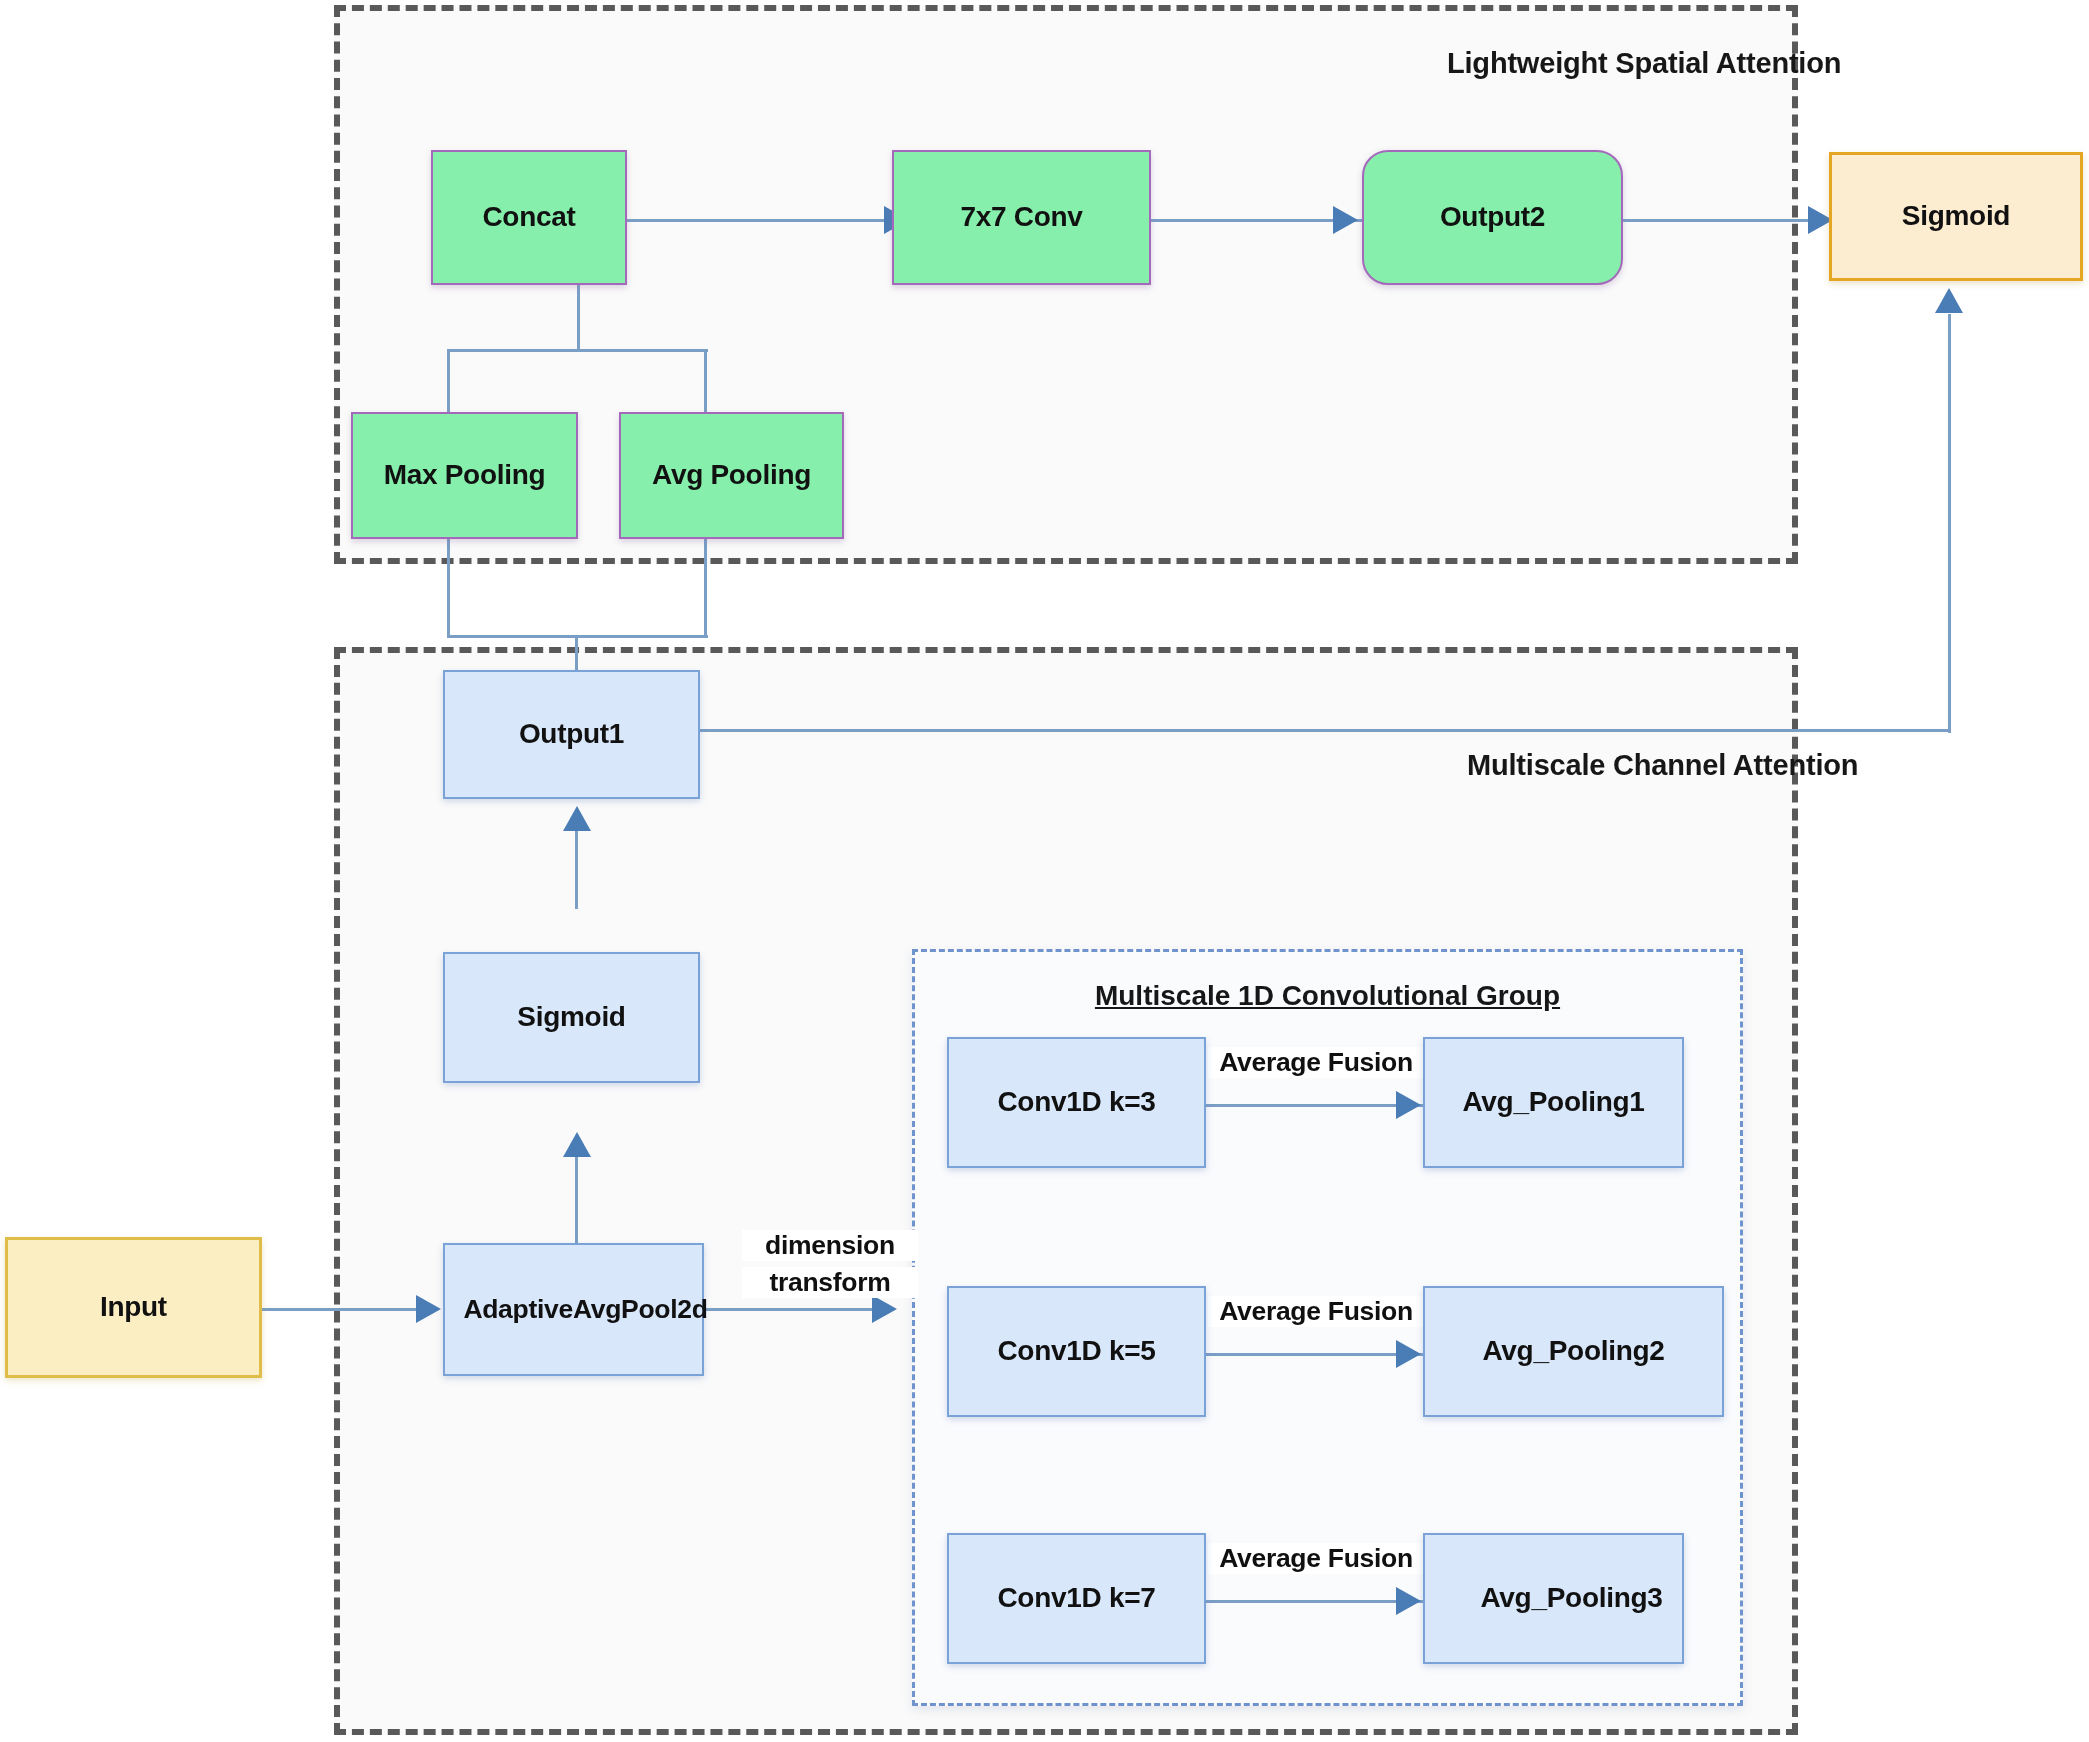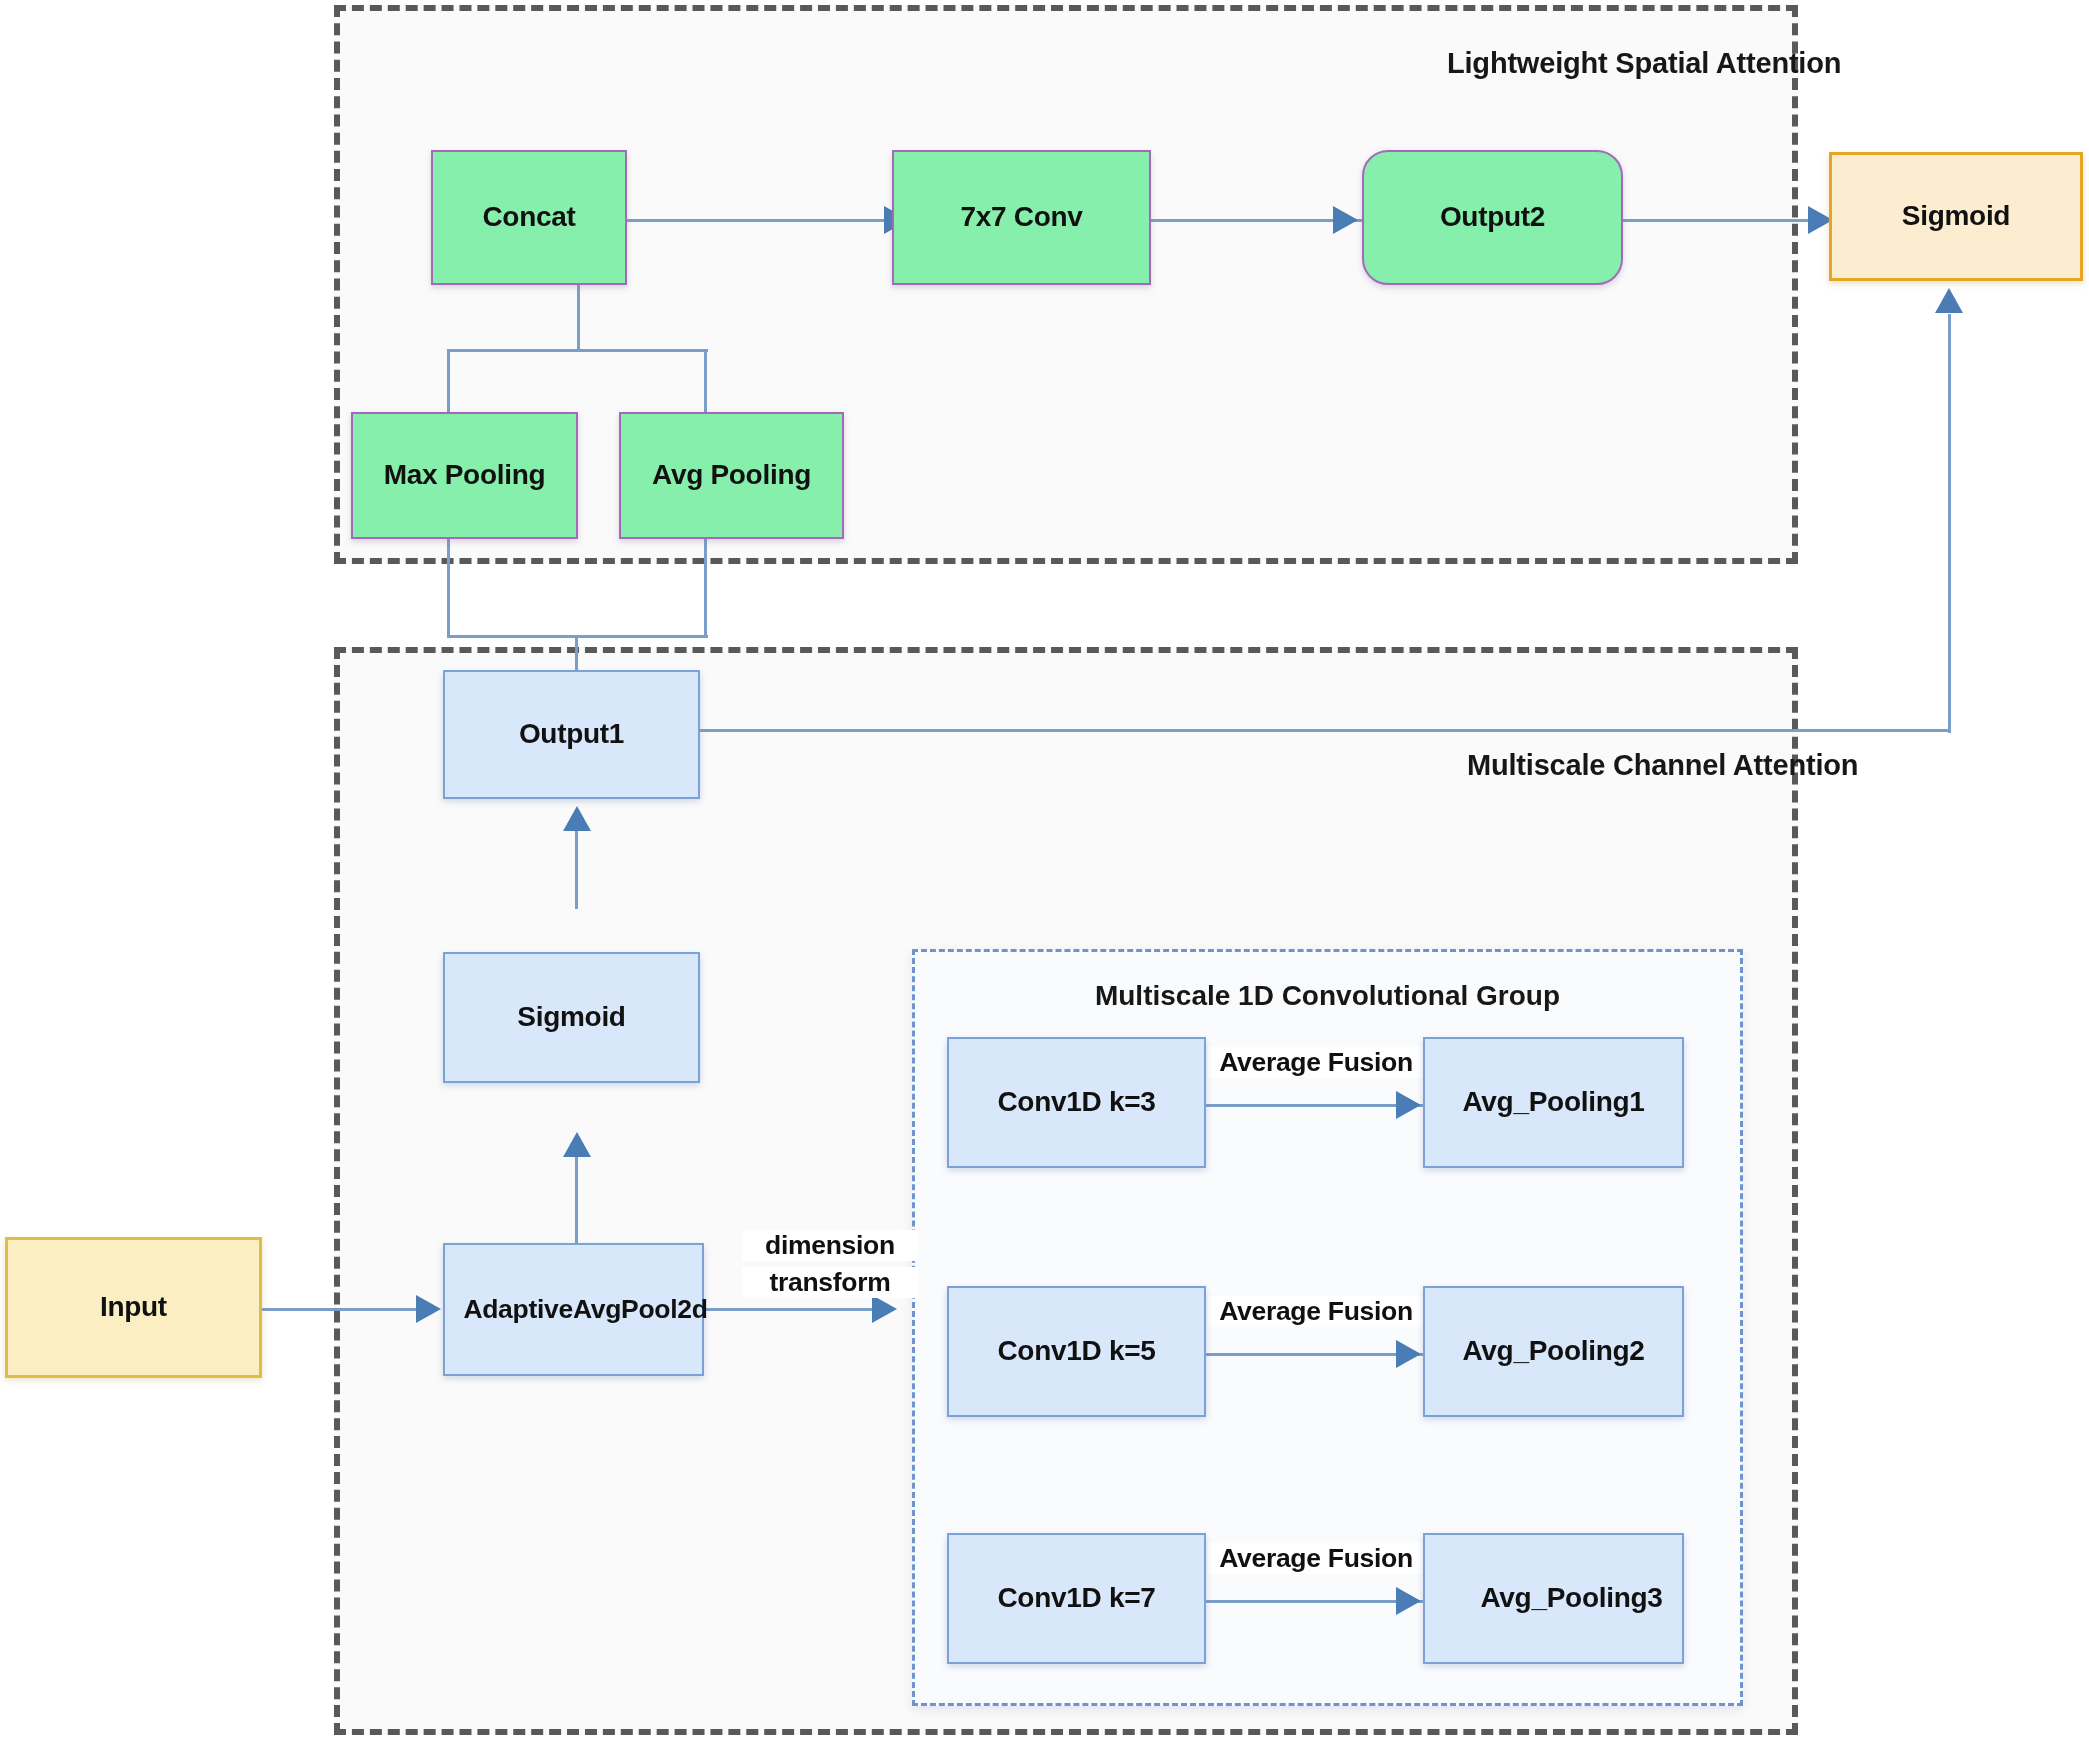--- a/index.html
+++ b/index.html
@@ -38,20 +38,21 @@
     white-space: nowrap;
     letter-spacing: -0.2px;
   }
   .group-label-inner {
     position: absolute;
     font-size: 28px;
     font-weight: bold;
     color: #171717;
     white-space: nowrap;
     text-align: center;
+    text-decoration: underline;
   }
 
   
   .node {
     position: absolute;
     box-sizing: border-box;
     display: flex;
     align-items: center;
     justify-content: center;
     font-size: 28px;
@@ -202,20 +203,20 @@
   <div class="node blue" style="left:443px; top:1243px; width:261px; height:133px; font-size:26.5px;padding-left:24px;">AdaptiveAvgPool2d</div>
 
   <div class="node yellow" style="left:4.9px; top:1237px; width:257px; height:141px;">Input</div>
 
   <div class="node blue" style="left:947px; top:1037px; width:259px; height:131px;">Conv1D k=3</div>
 
   <div class="node blue" style="left:1423px; top:1037px; width:261px; height:131px;">Avg_Pooling1</div>
 
   <div class="node blue" style="left:947px; top:1286px; width:259px; height:131px;text-align:right;">Conv1D k=5</div>
 
-  <div class="node blue" style="left:1423px; top:1286px; width:261px; height:131px;">Avg_Pooling2</div>
+  <div class="node blue" style="left:1423px; top:1286px; width:301px; height:131px;">Avg_Pooling2</div>
 
   <div class="node blue" style="left:947px; top:1533px; width:259px; height:131px;">Conv1D k=7</div>
 
   <div class="node blue" style="left:1423px; top:1533px; width:261px; height:131px;padding-left:36px;">Avg_Pooling3</div>
 
 </div>
 
 
 </body></html>

